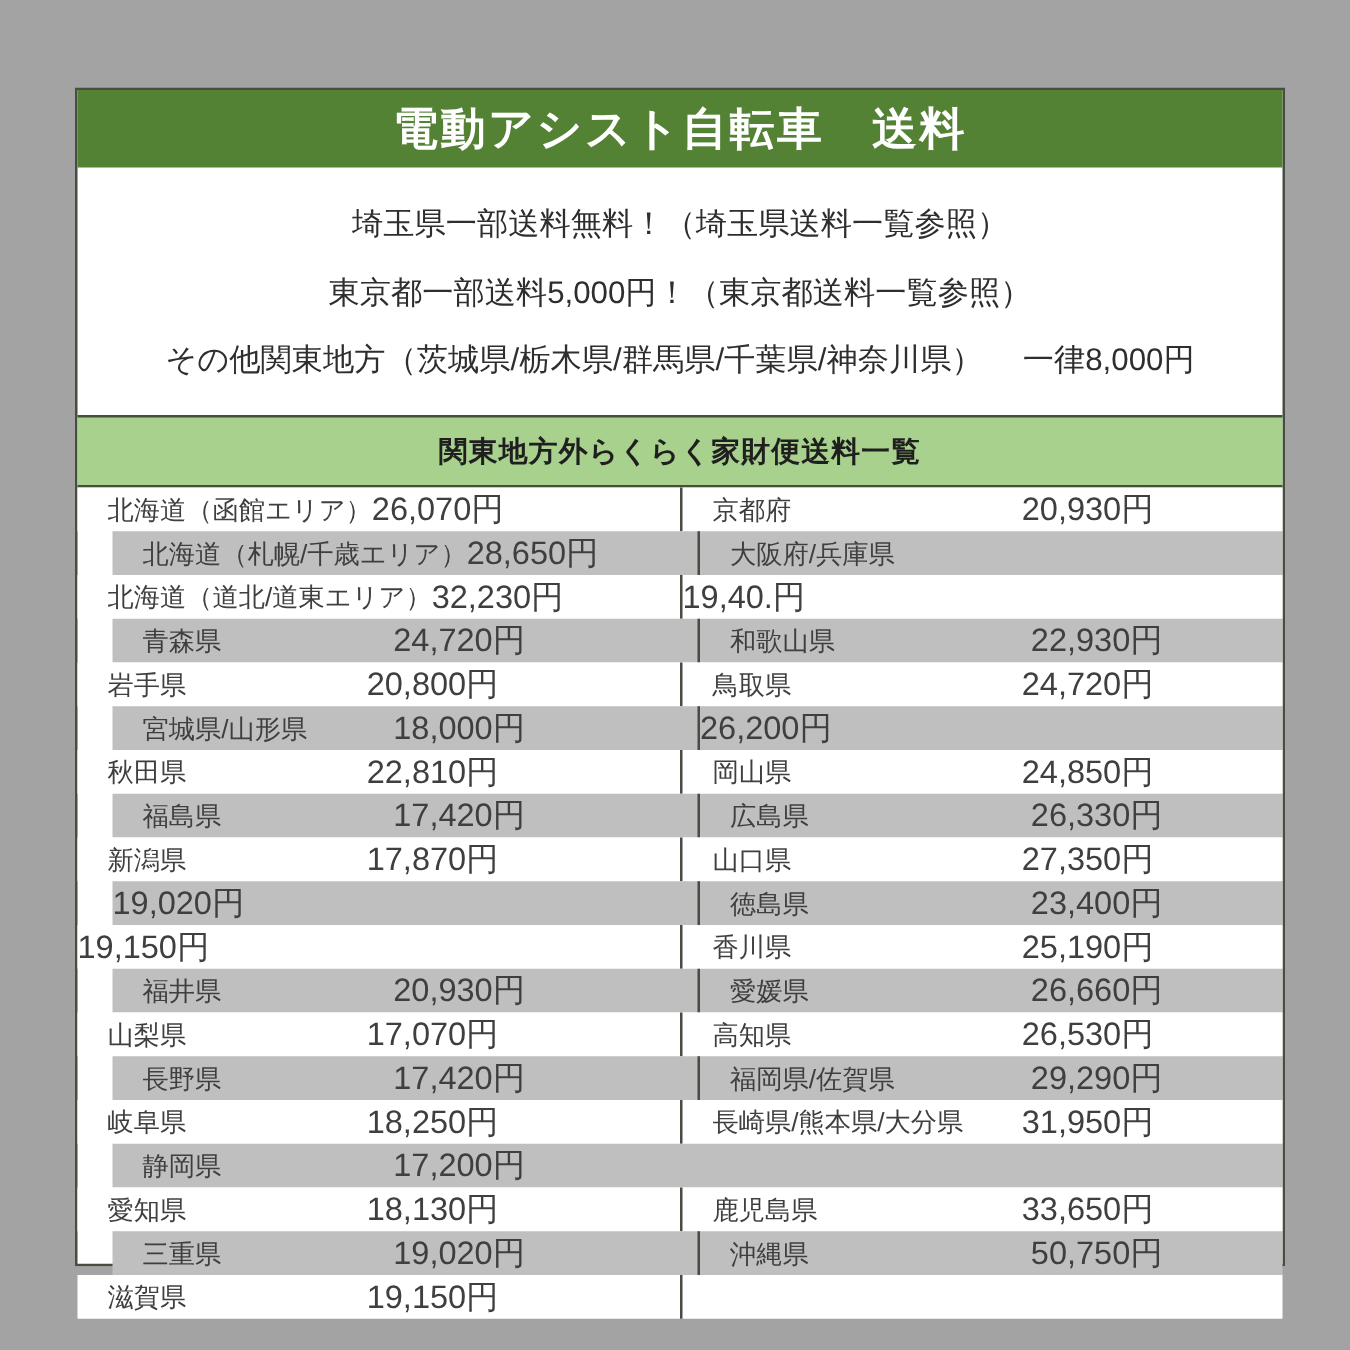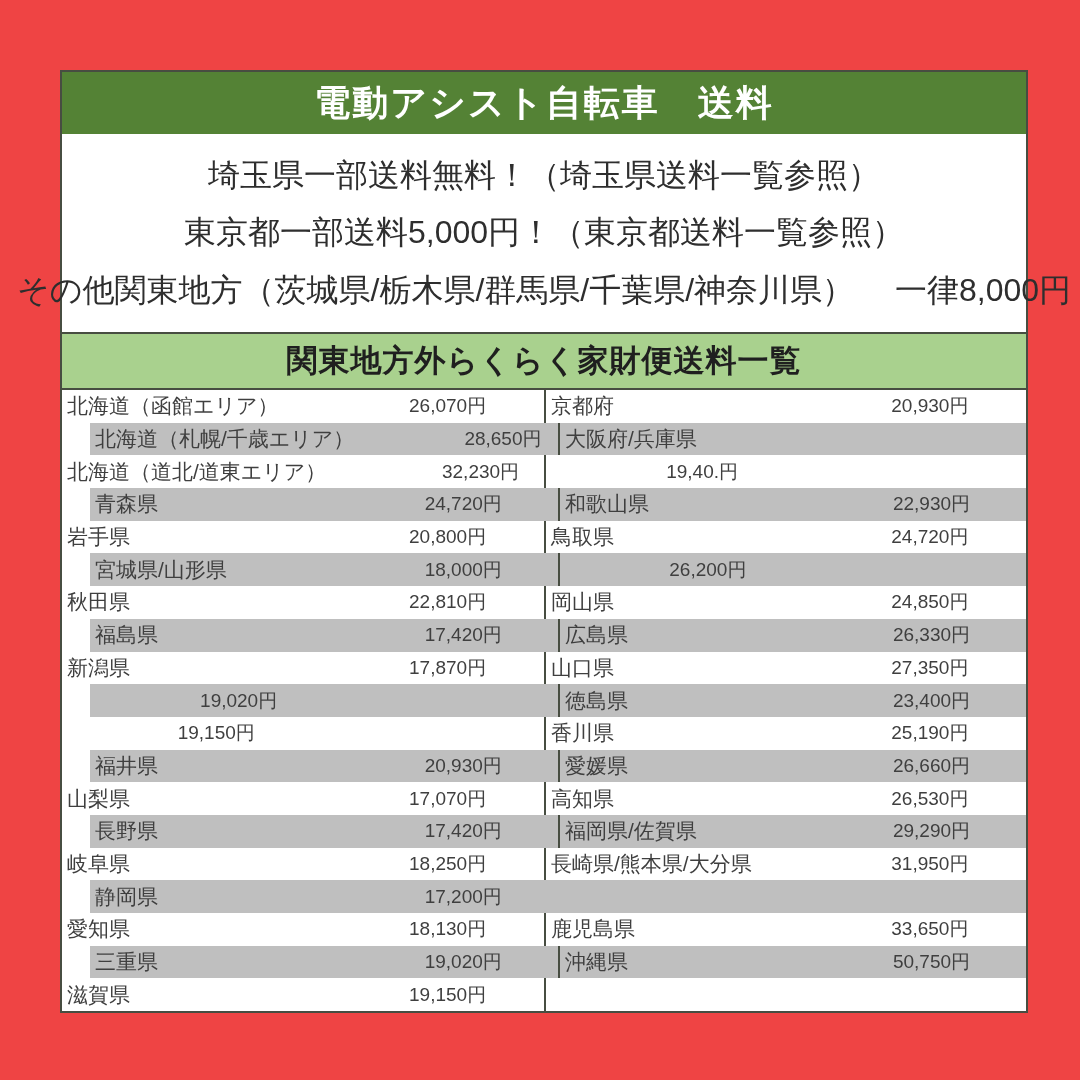--- a/index.html
+++ b/index.html
@@ -7,21 +7,21 @@
     padding: 0;
     width: 1080px;
     height: 1080px;
     background: #ffffff;
     font-family: "Liberation Sans", "DejaVu Sans", sans-serif;
   }
   .page {
     position: relative;
     width: 1080px;
     height: 1080px;
-    background: #ef4444;
+    background: #a3a3a3;
     overflow: hidden;
   }
   .panel {
     position: absolute;
     left: 60px;
     top: 70px;
     width: 964px;
     border: 2px solid #474d41;
     background: #ffffff;
   }
@@ -40,32 +40,32 @@
     height: 198px;
     display: flex;
     flex-direction: column;
     justify-content: space-evenly;
     align-items: center;
     padding: 6px 0;
     box-sizing: border-box;
   }
   .info-line {
     margin: 0;
-    font-size: 32px;
+    font-size: 25px;
     color: #2e2e2e;
     text-align: center;
     white-space: pre;
   }
   .subtitle-bar {
     height: 54px;
     background: #a9d18e;
     border-top: 2px solid #474d41;
     border-bottom: 2px solid #474d41;
     color: #1f1f1f;
-    font-size: 31px;
+    font-size: 23px;
     font-weight: bold;
     display: flex;
     align-items: center;
     justify-content: center;
     letter-spacing: 1px;
   }
   .rows {
     height: 621px;
     display: flex;
     flex-direction: column;
@@ -81,33 +81,34 @@
   }
   .half {
     flex: 0 0 50%;
     box-sizing: border-box;
     display: flex;
     align-items: center;
     overflow: hidden;
   }
   .half.right-half {
     border-left: 2px solid #474d41;
+    gap: 41px;
   }
   .region {
     flex: 0 0 48%;
-    padding-left: 5px;
+    padding-left: 24px;
     box-sizing: border-box;
     font-size: 21px;
     color: #3f3f3f;
     white-space: nowrap;
   }
   .price {
     flex: 0 0 40%;
-    text-align: right;
-    font-size: 19px;
+    text-align: left;
+    font-size: 26px;
     color: #3f3f3f;
     white-space: nowrap;
   }
 </style>
 </head>
 <body>
 
 <div class="page">
   <div class="panel">
 

